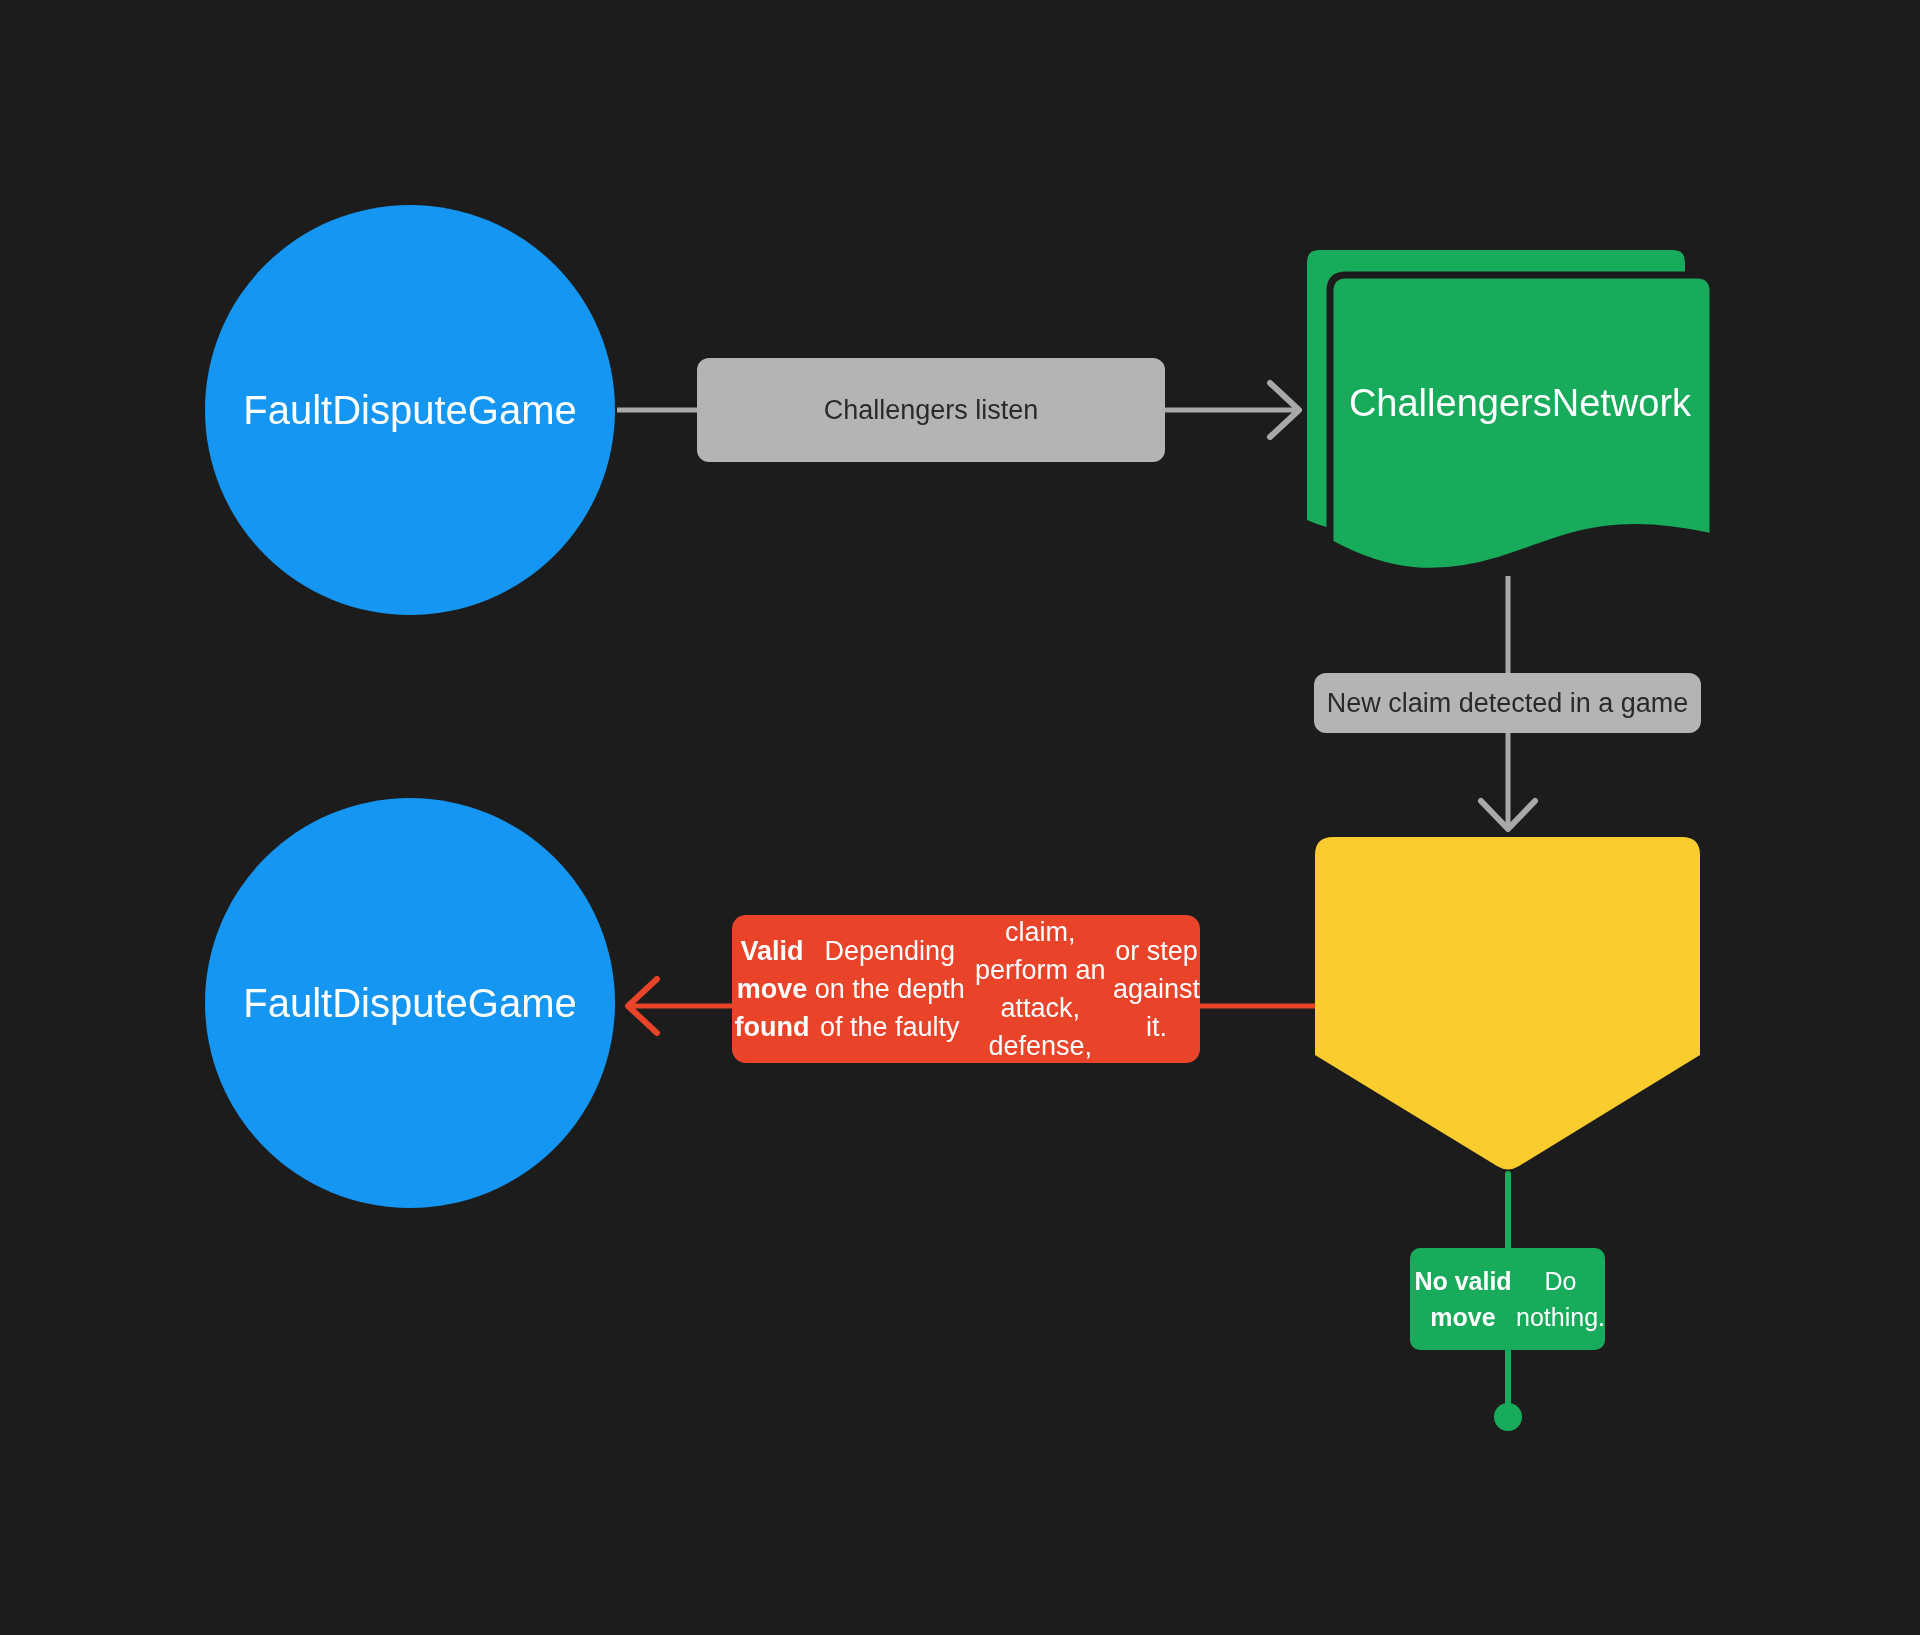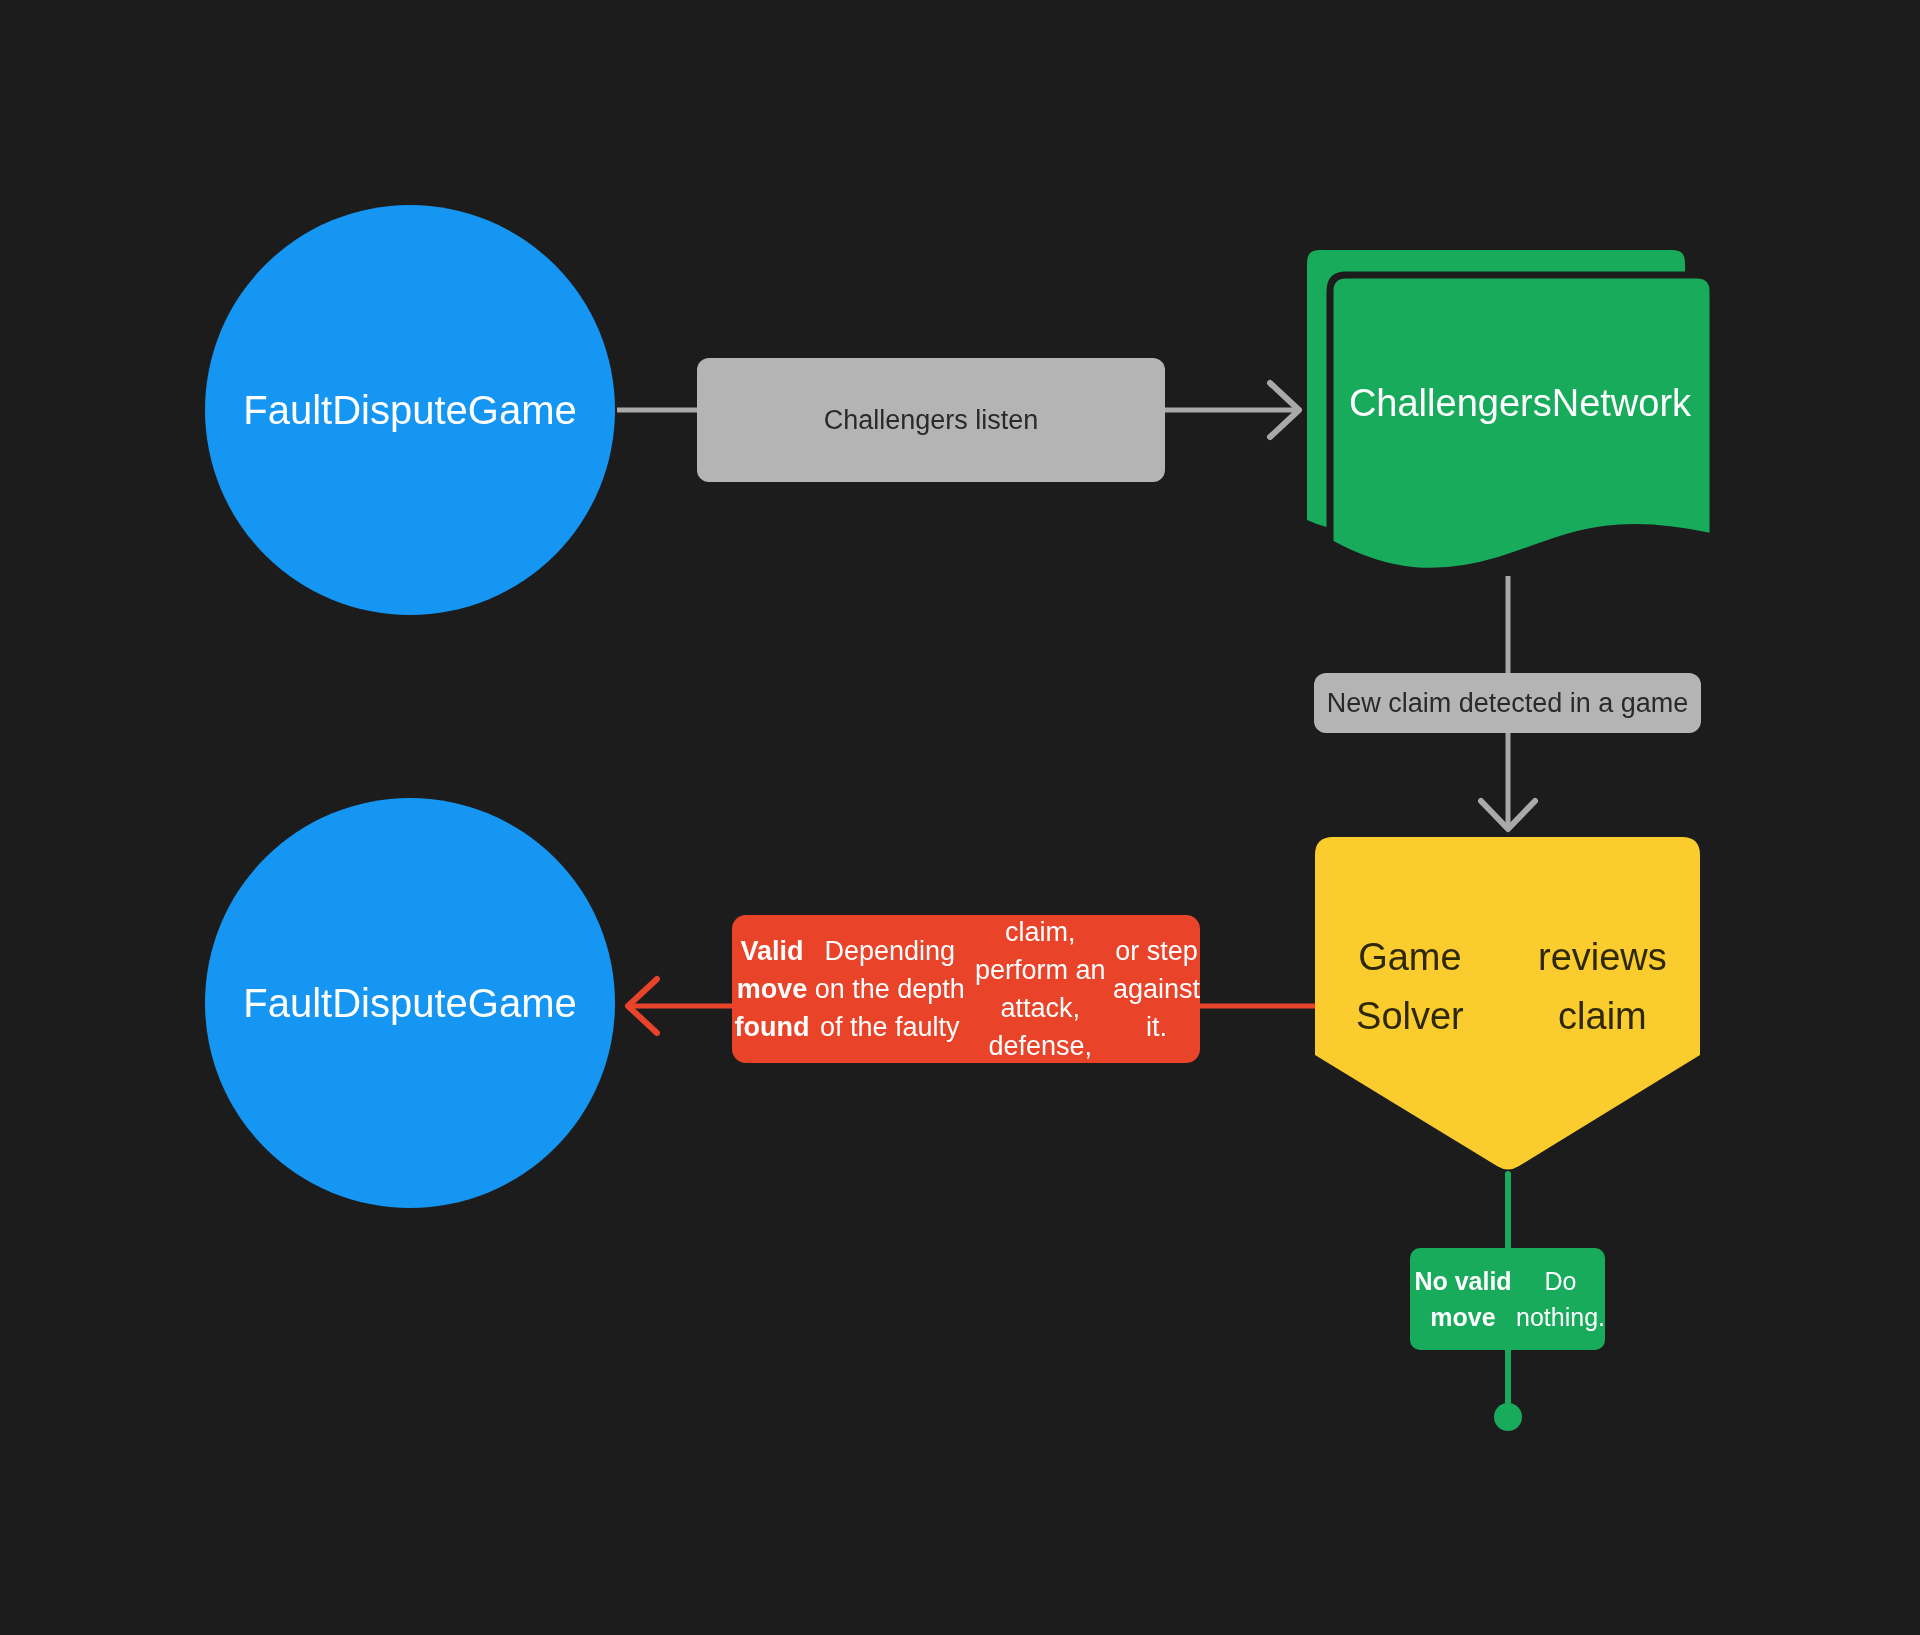--- a/index.html
+++ b/index.html
@@ -37,21 +37,21 @@
     font-size:40px;line-height:59px;
   }
   .circle-top{top:205px;}
   .circle-bottom{top:798px;}
   .gray-label{
     background:var(--gray-label-bg);
     color:var(--gray-label-text);
     border-radius:12px;
     font-size:27px;line-height:36px;
   }
-  .label-challengers{left:697px;top:358px;width:468px;height:124px;}
+  .label-challengers{left:697px;top:358px;width:468px;height:104px;}
   .label-new-claim{left:1314px;top:673px;width:387px;height:60px;}
   .doc-text{
     left:1327px;top:275px;width:386px;height:255px;
     color:var(--white);
     font-size:38px;line-height:60px;
   }
   .banner-text{
     left:1315px;top:837px;width:385px;height:300px;
     color:var(--yellow-text);
     font-size:38px;line-height:59px;
@@ -125,24 +125,20 @@
 
   <div class="node doc-text">
     <span class="line-text">Challengers</span>
     <span class="line-text">Network</span>
   </div>
 
   <div class="node gray-label label-new-claim">
     <span class="line-text">New claim detected in a game</span>
   </div>
 
-  <div class="node banner-text">
-    <span class="line-text">Game Solver</span>
-    <span class="line-text">reviews claim</span>
-  </div>
 
   <div class="node red-box">
     <span class="line-text title">Valid move found</span>
     <span class="line-text">Depending on the depth of the faulty</span>
     <span class="line-text">claim, perform an attack, defense,</span>
     <span class="line-text">or step against it.</span>
   </div>
 
   <div class="node circle circle-bottom">
     <span class="line-text">Fault</span>

